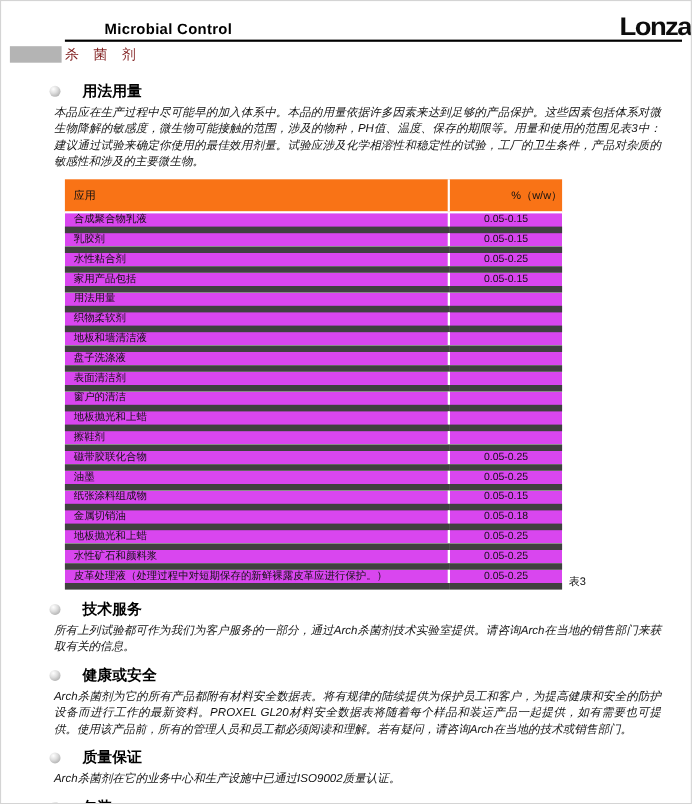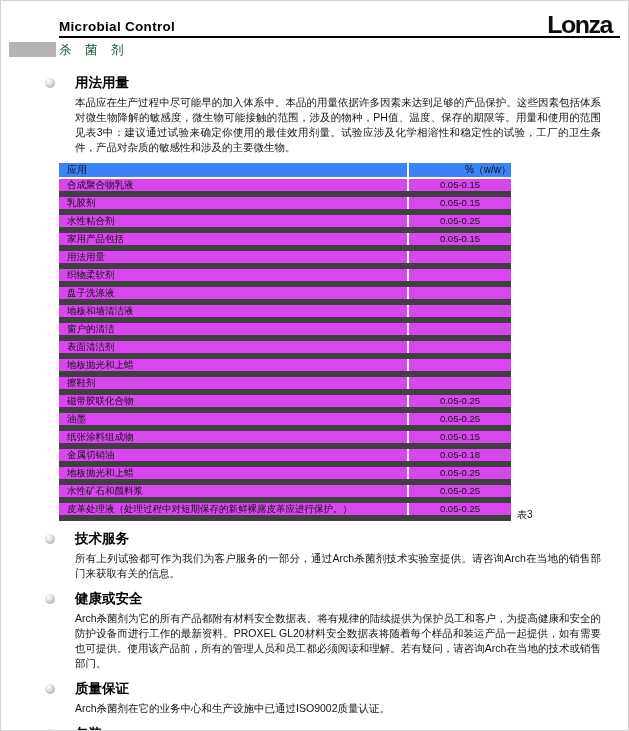--- a/index.html
+++ b/index.html
@@ -10,61 +10,61 @@
     border:1px solid #d4d4d4;
     position:relative;
     font-family:"Liberation Sans","DejaVu Sans",sans-serif;
     color:#111111;
     overflow:hidden;
   }
   
   .header { padding-top:13px; }
   .header-top {
     display:flex; justify-content:space-between; align-items:flex-end;
-    padding-left:58px; padding-right:16px;
+    padding-left:58px; margin-left:36px;
   }
   .brand {
     font-size:13.5px; font-weight:bold; letter-spacing:0.3px; color:#000;
   }
   .logo {
     font-size:25px; font-weight:bold; letter-spacing:-1.5px; color:#0d0d0d;
     line-height:20px; transform:scaleY(0.92); transform-origin:bottom;
   }
   .header-rule {
     margin:2px 8px 0 58px; height:2px; background:#000;
   }
   .subtitle-row { position:relative; height:19px; margin-top:3px; }
   .gray-tab {
     position:absolute; left:8px; top:1px; width:47px; height:15px;
     background:#b4b4b4;
   }
   .subtitle {
     position:absolute; left:58px; top:1px;
-    font-size:12.5px; letter-spacing:5px; color:#14532d;
+    font-size:12.5px; letter-spacing:5px; color:#7f1d1d;
   }
   
   .content { padding:12px 27px 0 44px; }
   .section { margin-top:9px; }
   .section:first-child { margin-top:2px; }
   .sec-head { display:flex; align-items:center; gap:20px; margin-bottom:3px; }
   .bullet {
     width:10px; height:10px; border-radius:50%; flex:0 0 10px;
     background:radial-gradient(circle at 35% 30%, #ffffff 0%, #dedede 40%, #999999 100%);
   }
   .sec-title { font-size:13.5px; font-weight:bold; color:#000; }
   .sec-body {
-    margin-left:30px; font-size:10.5px; line-height:15px;
-    text-align:justify; color:#141414;
+    margin-left:4px; font-size:10.5px; line-height:15px;
+    text-align:justify; color:#141414;font-style:italic;
   }
   
   .table-wrap { margin:8px 0 2px 14px; display:flex; align-items:flex-end; }
   table.dosage { border-collapse:collapse; width:452px; table-layout:fixed; }
   table.dosage th {
-    background:#3b82f6; font-weight:normal; font-size:10px;
-    height:15px; border-bottom:2px solid #ffffff;
+    background:#f97316; font-weight:normal; font-size:10px;
+    height:30px; border-bottom:2px solid #ffffff;
   }
   table.dosage th.c-app { text-align:left; padding-left:8px; width:349px; }
   table.dosage th.c-val { text-align:right; width:103px; border-left:2px solid #ffffff; }
   table.dosage td {
     background:#d946ef; font-size:9.5px; height:12px; line-height:12px;
     border-bottom:6px solid #404040; white-space:nowrap; overflow:hidden;
   }
   table.dosage td.c-app { padding-left:8px; }
   table.dosage td.c-val { text-align:center; border-left:2px solid #ffffff; }
   .table-caption { font-size:10px; margin-left:6px; line-height:13px; color:#111; }
@@ -122,33 +122,33 @@
               </tr>
               <tr>
                 <td class="c-app">用法用量</td>
                 <td class="c-val"></td>
               </tr>
               <tr>
                 <td class="c-app">织物柔软剂</td>
                 <td class="c-val"></td>
               </tr>
               <tr>
+                <td class="c-app">地板和墙清洁液</td>
+                <td class="c-val"></td>
+              </tr>
+              <tr>
                 <td class="c-app">盘子洗涤液</td>
                 <td class="c-val"></td>
               </tr>
               <tr>
-                <td class="c-app">地板和墙清洁液</td>
+                <td class="c-app">表面清洁剂</td>
                 <td class="c-val"></td>
               </tr>
               <tr>
                 <td class="c-app">窗户的清洁</td>
-                <td class="c-val"></td>
-              </tr>
-              <tr>
-                <td class="c-app">表面清洁剂</td>
                 <td class="c-val"></td>
               </tr>
               <tr>
                 <td class="c-app">地板抛光和上蜡</td>
                 <td class="c-val"></td>
               </tr>
               <tr>
                 <td class="c-app">擦鞋剂</td>
                 <td class="c-val"></td>
               </tr>

